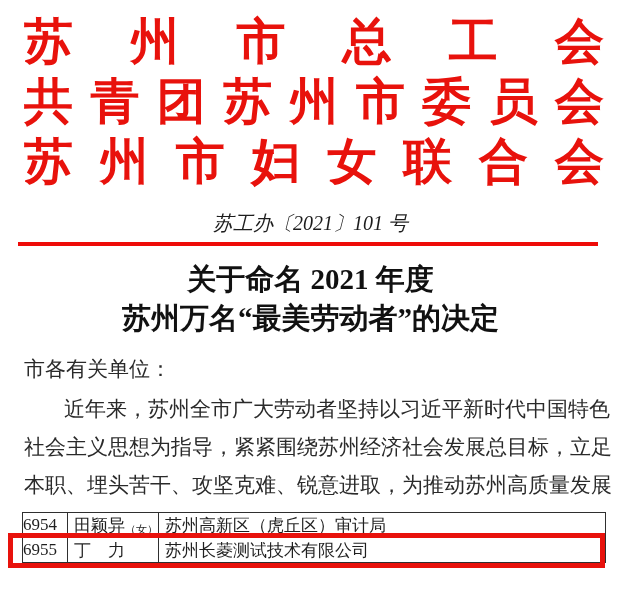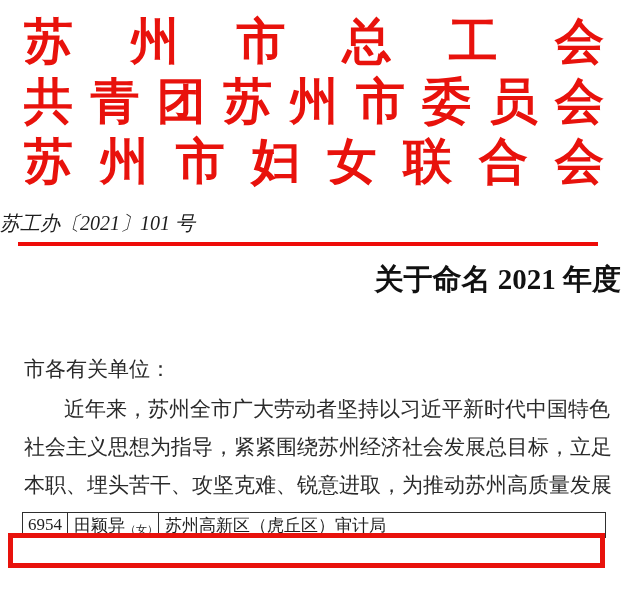--- a/index.html
+++ b/index.html
@@ -18,33 +18,34 @@
   }
   .masthead-line{
     display:flex;justify-content:space-between;
     height:60px;align-items:center;
     font-size:49px;
     letter-spacing:0;
   }
   
   .doc-number{
     position:absolute;top:210px;left:0;width:621px;
+    text-align:center;
     font-size:20px;color:#1d1d1d;
     font-style:italic;
   }
   
   .red-rule{
     position:absolute;top:242px;left:18px;
     width:580px;height:4px;
     background:#ee0b08;
   }
   
   .doc-title{
     position:absolute;top:260px;left:0;width:621px;
-    text-align:right;
+    text-align:center;
     font-weight:bold;color:#111;
     font-size:29px;line-height:39px;
   }
   
   .salutation{
     position:absolute;top:355px;left:24px;
     font-size:21px;color:#2a2a2a;text-align:center;
   }
   .paragraph{
     position:absolute;top:390px;left:24px;width:574px;
@@ -64,21 +65,21 @@
     width:578px;
     color:#1f1f1f;
   }
   .award-table td{
     border:1px solid #2f2f2f;
     height:24px;
     font-size:17px;
     padding:0 0 0 6px;
     overflow:hidden;white-space:nowrap;
   }
-  .award-table td.num{width:44px;text-align:center;padding:0;}
+  .award-table td.num{width:44px;text-align:left;padding:0;}
   .award-table td.name{width:84px;margin-left:20px;}
   .award-table td.org{width:440px;border-radius:10px;}
   .name-note{font-size:11px;vertical-align:-2px;}
   
   .highlight-box{
     position:absolute;left:8px;top:533px;
     width:597px;height:35px;
     box-sizing:border-box;
     border:5px solid #e8120c;
     background:transparent;
@@ -121,20 +122,21 @@
         <span>会</span>
       </div>
   </div>
 
   <div class="doc-number">苏工办〔2021〕101 号</div>
 
   <div class="red-rule"></div>
 
   <div class="doc-title">
     <div>关于命名 2021 年度</div>
+    <div>苏州万名“最美劳动者”的决定</div>
   </div>
 
   <div class="salutation">市各有关单位：</div>
 
   <div class="paragraph">
     <div class="para-line indented">
         <span>近</span>
         <span>年</span>
         <span>来</span>
         <span>，</span>
@@ -224,18 +226,23 @@
       </div>
   </div>
 
   <table class="award-table">
     <tbody>
       <tr>
         <td class="num">6954</td>
         <td class="name"><span>田颖异</span><span class="name-note">（女）</span></td>
         <td class="org">苏州高新区（虎丘区）审计局</td>
       </tr>
+      <tr>
+        <td class="num">6955</td>
+        <td class="name"><span>丁　力</span><span class="name-note"></span></td>
+        <td class="org">苏州长菱测试技术有限公司</td>
+      </tr>
     </tbody>
   </table>
 
   <div class="highlight-box"></div>
 
 </div>
 
 </body></html>

